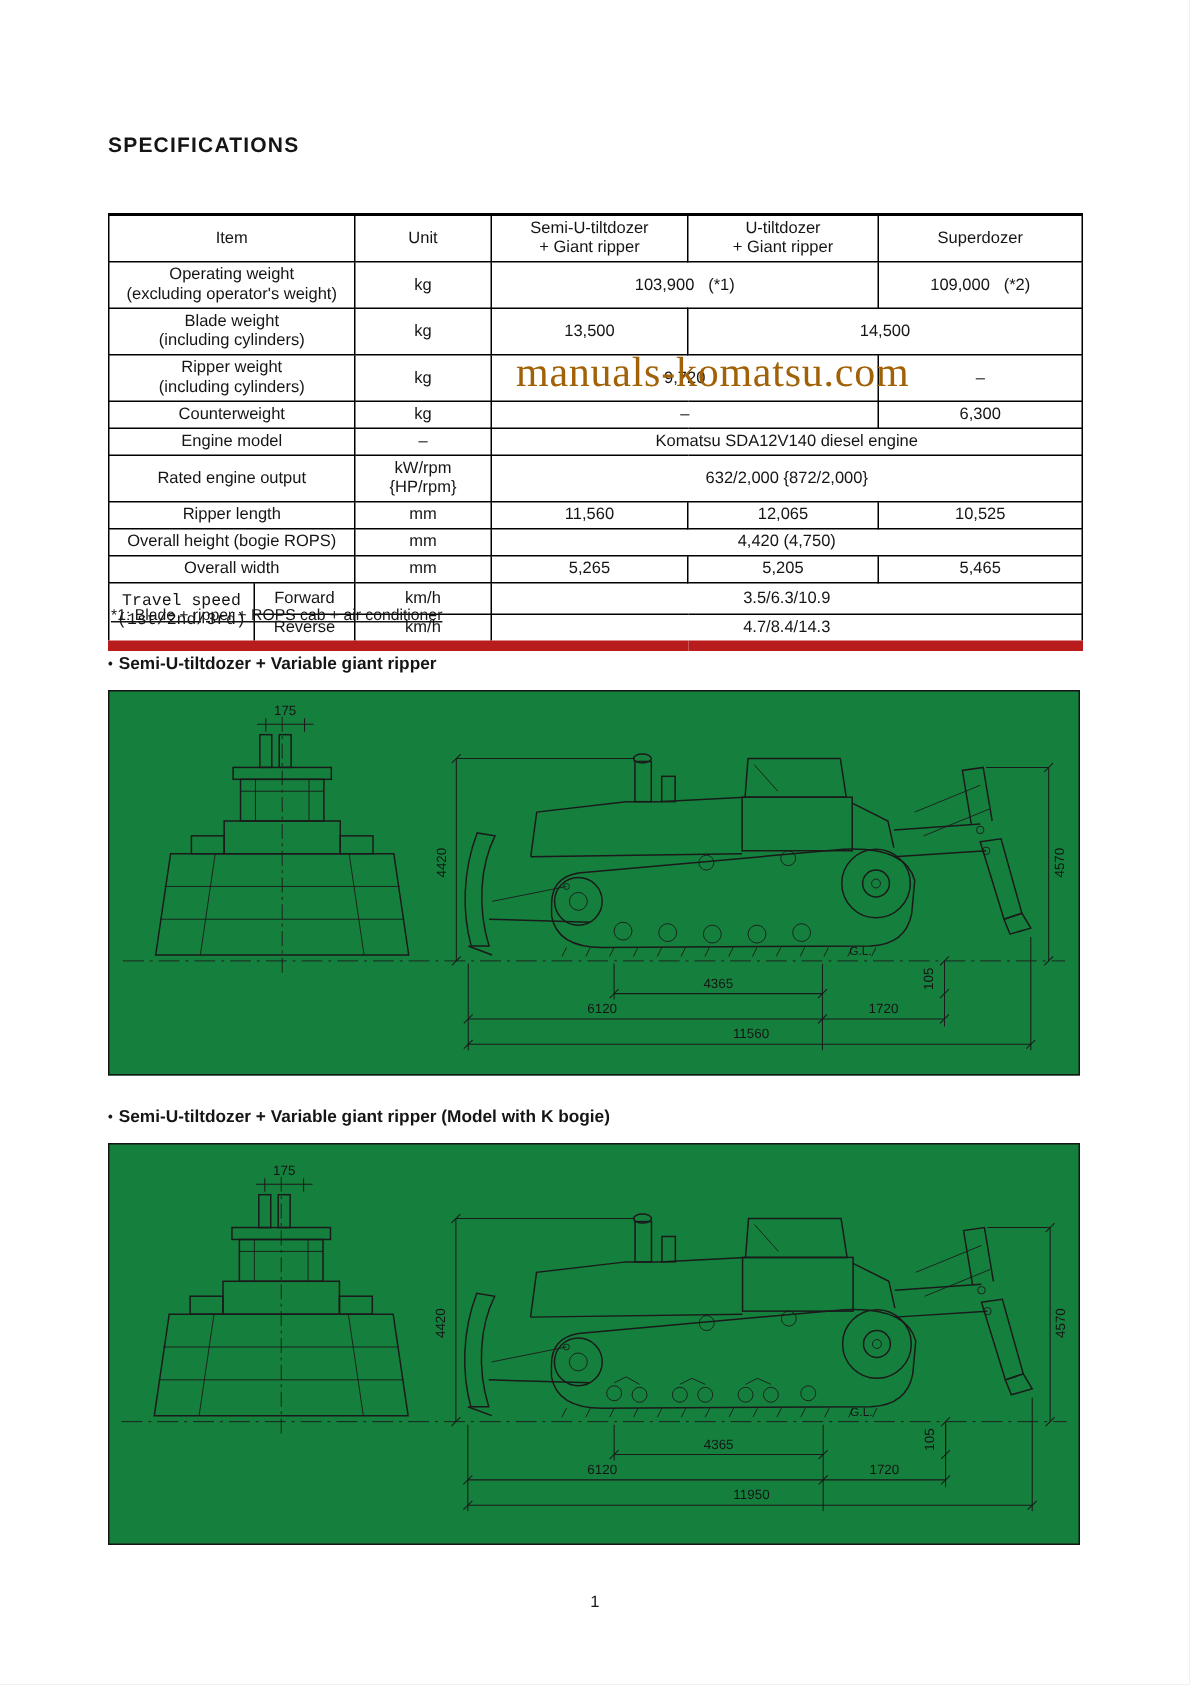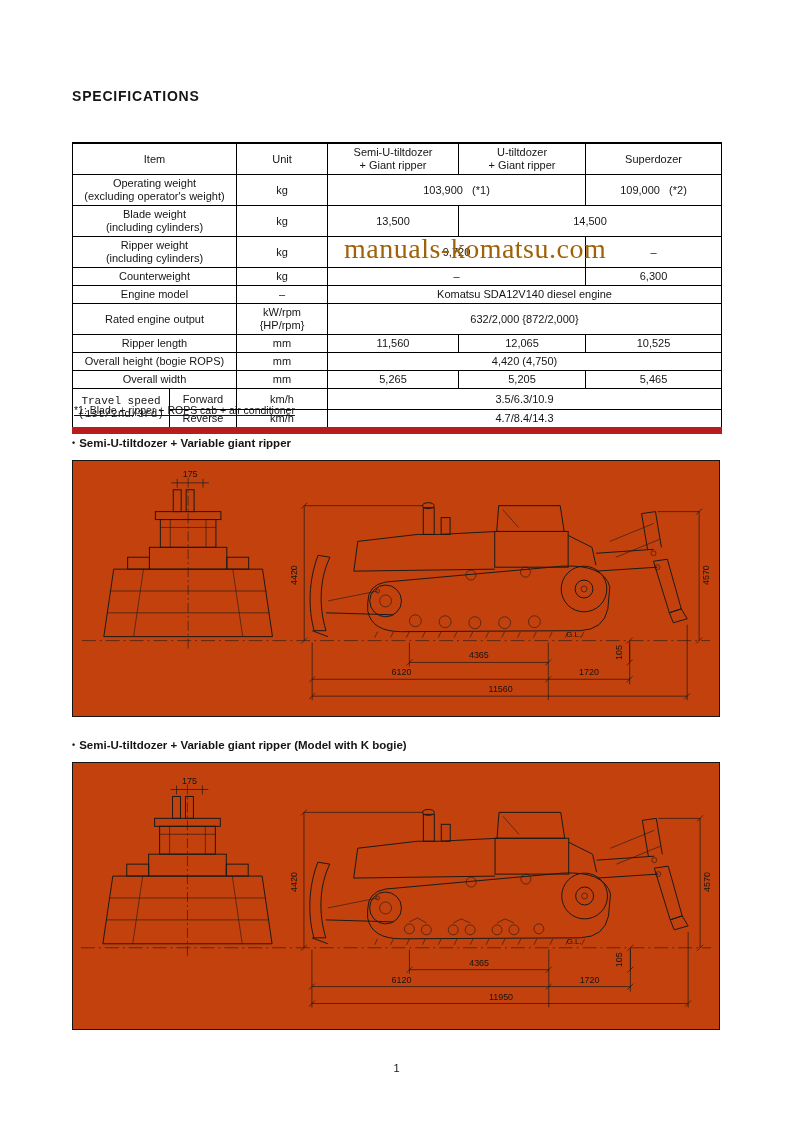--- a/index.html
+++ b/index.html
@@ -39,21 +39,21 @@
   }
   
   .footnotes { position:absolute; top:403px; left:74px; font-size:10.5px; line-height:14.5px;text-decoration:underline; }
   
   .sec-title { position:absolute; left:72px; font-size:11.5px; font-weight:bold; }
   .sec-title .bullet { font-size:9px; vertical-align:1px; padding-right:4px; }
   .sec-title.s1 { top:437px; }
   .sec-title.s2 { top:739px; }
   .dbox {
     position:absolute; left:72px; width:648px; border:1.5px solid #151515;
-    display:flex; align-items:center; justify-content:center; background:#c2410c;
+    display:flex; align-items:center; justify-content:center; background:#15803d;
   }
   .dbox.b1 { top:460px; height:257px; }
   .dbox.b2 { top:762px; height:268px; }
   svg .ln  { stroke:#1a1a1a; fill:none; stroke-width:1; }
   svg .thin{ stroke:#1a1a1a; fill:none; stroke-width:0.6; }
   svg .dim { stroke:#1a1a1a; fill:none; stroke-width:0.7; }
   svg text { fill:#151515; font-size:9px; font-family:"Liberation Sans", sans-serif; }
   svg text.gl { font-size:8px; }
   
   .pageno { position:absolute; top:1062px; left:0; width:100%; text-align:center; font-size:11px; }

